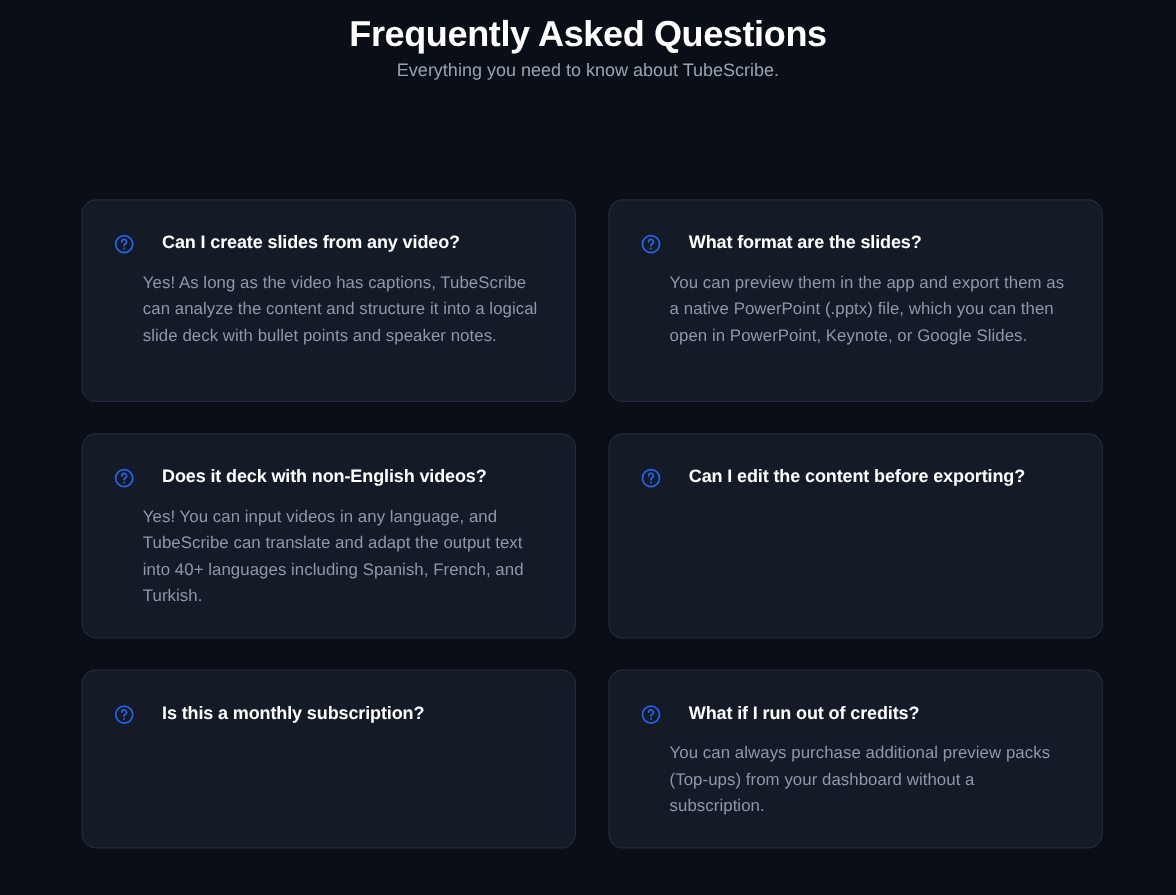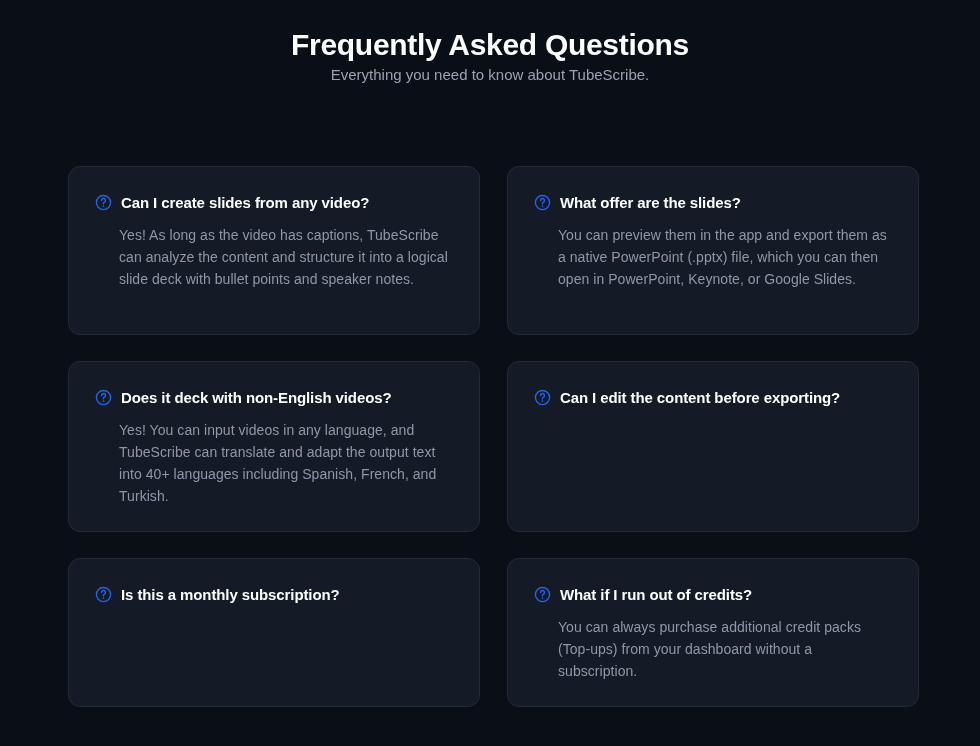--- a/index.html
+++ b/index.html
@@ -19,21 +19,21 @@
 
   .page {
     width: 980px;
     height: 746px;
     position: relative;
     background: #0a0e16;
   }
 
   
   .faq-header {
-    padding-top: 26px;
+    padding-top: 10px;
     text-align: center;
   }
 
   .faq-title {
     font-size: 30px;
     font-weight: bold;
     color: #ffffff;
     letter-spacing: -0.3px;
     line-height: 38px;
   }
@@ -63,22 +63,22 @@
     border: 1px solid #222b3a;
     border-radius: 12px;
     padding: 26px 26px 24px 26px;
     min-height: 169px;
   }
 
   .faq-card.row3 { min-height: 146px; }
 
   .faq-q-row {
     display: flex;
-    align-items: flex-start;
-    gap: 9px;
+    align-items: flex-end;
+    gap: 23px;
   }
 
   .q-icon {
     flex: 0 0 auto;
     width: 17px;
     height: 17px;
     margin-top: 1px;
     display: block;
   }
 
@@ -123,21 +123,21 @@
       <div class="faq-answer">Yes! As long as the video has captions, TubeScribe can analyze the content and structure it into a logical slide deck with bullet points and speaker notes.</div>
     </div>
 
     <div class="faq-card">
       <div class="faq-q-row">
         <svg class="q-icon" viewBox="0 0 24 24">
           <circle cx="12" cy="12" r="10" fill="none" stroke="#2563eb" stroke-width="2"></circle>
           <path d="M9.2 9.2a2.8 2.8 0 1 1 3.7 2.65c-.62.22-.95.8-.95 1.45v.5" fill="none" stroke="#2563eb" stroke-width="2" stroke-linecap="round"></path>
           <circle cx="12" cy="17.1" r="1.2" fill="#2563eb"></circle>
         </svg>
-        <div class="faq-question">What offer are the slides?</div>
+        <div class="faq-question">What format are the slides?</div>
       </div>
       <div class="faq-answer">You can preview them in the app and export them as a native PowerPoint (.pptx) file, which you can then open in PowerPoint, Keynote, or Google Slides.</div>
     </div>
 
     <div class="faq-card">
       <div class="faq-q-row">
         <svg class="q-icon" viewBox="0 0 24 24">
           <circle cx="12" cy="12" r="10" fill="none" stroke="#2563eb" stroke-width="2"></circle>
           <path d="M9.2 9.2a2.8 2.8 0 1 1 3.7 2.65c-.62.22-.95.8-.95 1.45v.5" fill="none" stroke="#2563eb" stroke-width="2" stroke-linecap="round"></path>
           <circle cx="12" cy="17.1" r="1.2" fill="#2563eb"></circle>
@@ -171,17 +171,17 @@
 
     <div class="faq-card row3">
       <div class="faq-q-row">
         <svg class="q-icon" viewBox="0 0 24 24">
           <circle cx="12" cy="12" r="10" fill="none" stroke="#2563eb" stroke-width="2"></circle>
           <path d="M9.2 9.2a2.8 2.8 0 1 1 3.7 2.65c-.62.22-.95.8-.95 1.45v.5" fill="none" stroke="#2563eb" stroke-width="2" stroke-linecap="round"></path>
           <circle cx="12" cy="17.1" r="1.2" fill="#2563eb"></circle>
         </svg>
         <div class="faq-question">What if I run out of credits?</div>
       </div>
-      <div class="faq-answer">You can always purchase additional credit packs (Top-ups) from your dashboard without a subscription.</div>
+      <div class="faq-answer">You can always purchase additional preview packs (Top-ups) from your dashboard without a subscription.</div>
     </div>
 
   </div>
 </div>
 
 </body></html>

